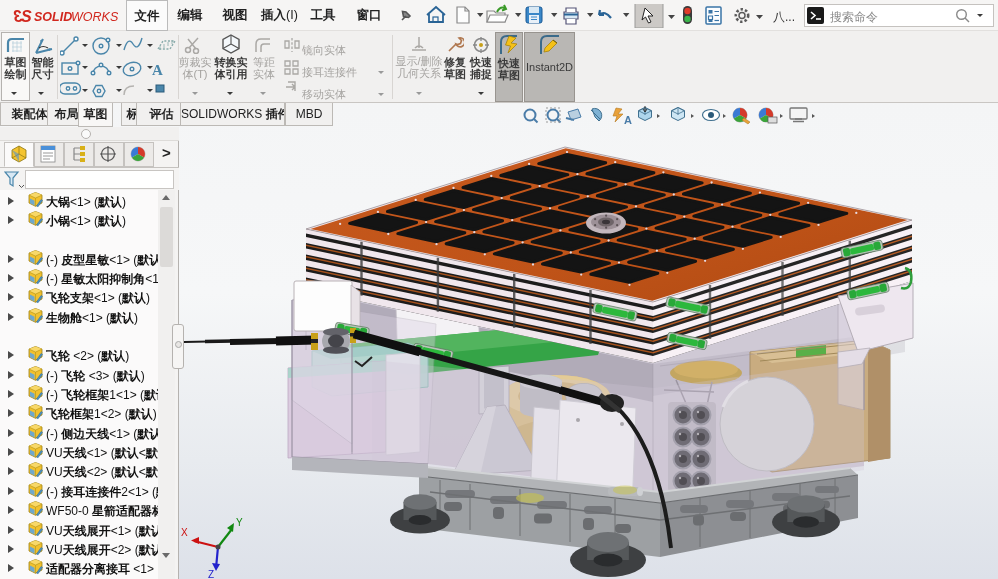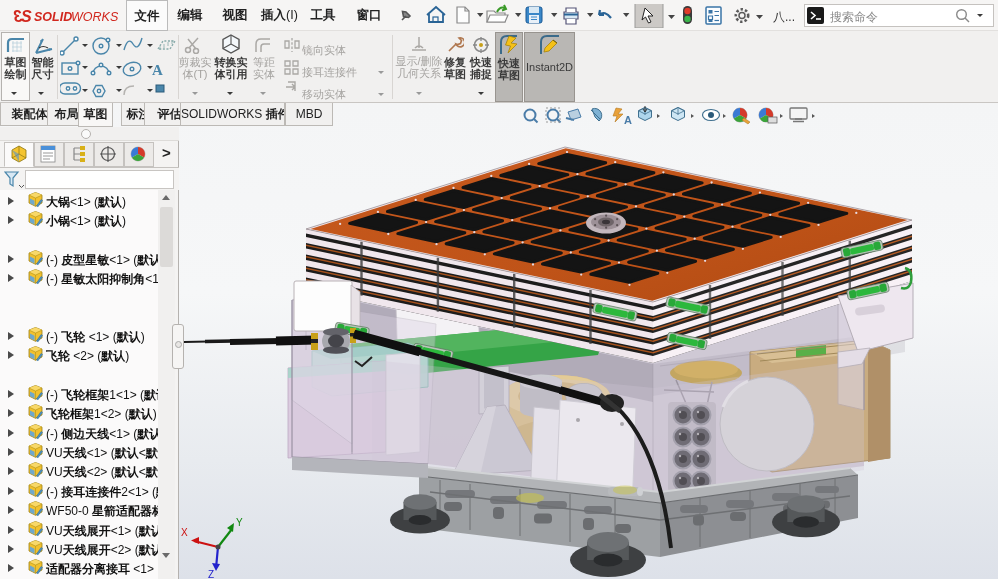--- a/index.html
+++ b/index.html
@@ -593,21 +593,21 @@
       <path d="M6 14 l8 -8 4 3 -8 8 -5 1z" fill="#f4c018" stroke="#a8840a" stroke-width="0.8"></path>
       <path d="M14 6 l4 3" stroke="#6a5a10" stroke-width="1"></path>
     </svg>
     <div class="rlabel" style="left:524px;top:31px;width:51px">Instant2D</div>
   </div>
 <div id="tabbar">
     <div class="tab" style="left:0px;width:59px"><b>装配体</b></div>
     <div class="tab" style="left:47px;width:39px"><b>布局</b></div>
     <div class="tab act" style="left:78px;width:35px"><b>草图</b></div>
     <div class="tab" style="left:121px;width:35px"><b>标注</b></div>
-    <div class="tab" style="left:144px;width:51px"><b>评估</b></div>
+    <div class="tab" style="left:136px;width:51px"><b>评估</b></div>
     <div class="tab" style="left:180px;width:105px">SOLIDWORKS <b>插件</b></div>
     <div class="tab" style="left:285px;width:48px">MBD</div>
   </div>
 <div id="panel">
     <div class="abs" style="left:0;top:0;width:179px;height:14px;background:#f1f0ef;border-bottom:1px solid #dddbd8"></div>
     <div class="abs" style="left:81px;top:2px;width:10px;height:10px;border:1px solid #b5b2af;border-radius:50%;background:#fafafa"></div>
     <div class="ptab act" style="left:4px"></div>
     <div class="ptab" style="left:34px"></div>
     <div class="ptab" style="left:64px"></div>
     <div class="ptab" style="left:94px"></div>
@@ -694,45 +694,71 @@
             <g transform="translate(2.5,0.5)">
 <path d="M7 0 L13.5 2.6 L13.5 10.5 L7 13.8 L0.5 10.5 L0.5 2.6 z" fill="#f2c12e" stroke="#9a7d14" stroke-width="0.8"></path>
 <path d="M7 0 L13.5 2.6 L7 5.6 L0.5 2.6 z" fill="#f8d869"></path>
 <path d="M7 5.6 L7 13.8 M7 5.6 L13.5 2.6 M7 5.6 L0.5 2.6" stroke="#b99a1c" stroke-width="0.7" fill="none"></path>
 <path d="M1.5 6 L6 8.2 L6 13 L1.5 10.8 z" fill="#6fa8cc"></path>
 <path d="M8 13.5 L12.5 7 L14 8 L9.5 14.3 z" fill="#4a90c4" stroke="#2a6a9a" stroke-width="0.5"></path>
 </g>
           </svg></span>
         <span class="ttext">(-) <b>星敏太阳抑制角</b>&lt;1&gt;</span>
       </div>
-      <div class="trow" style="top:137.0px">
-        <span class="texp"></span>
-        <span class="ticon"><svg width="19" height="17" viewBox="0 0 19 17">
-            <g transform="translate(2.5,0.5)">
-<path d="M7 0 L13.5 2.6 L13.5 10.5 L7 13.8 L0.5 10.5 L0.5 2.6 z" fill="#f2c12e" stroke="#9a7d14" stroke-width="0.8"></path>
-<path d="M7 0 L13.5 2.6 L7 5.6 L0.5 2.6 z" fill="#f8d869"></path>
-<path d="M7 5.6 L7 13.8 M7 5.6 L13.5 2.6 M7 5.6 L0.5 2.6" stroke="#b99a1c" stroke-width="0.7" fill="none"></path>
-<path d="M1.5 6 L6 8.2 L6 13 L1.5 10.8 z" fill="#6fa8cc"></path>
-<path d="M8 13.5 L12.5 7 L14 8 L9.5 14.3 z" fill="#4a90c4" stroke="#2a6a9a" stroke-width="0.5"></path>
-</g>
-          </svg></span>
-        <span class="ttext">(-) <b>飞轮</b> &lt;1&gt; (<b>默认</b>)</span>
+      <div class="trow" style="top:98.2px">
+        <span class="texp"></span>
+        <span class="ticon"><svg width="19" height="17" viewBox="0 0 19 17">
+            <g transform="translate(2.5,0.5)">
+<path d="M7 0 L13.5 2.6 L13.5 10.5 L7 13.8 L0.5 10.5 L0.5 2.6 z" fill="#f2c12e" stroke="#9a7d14" stroke-width="0.8"></path>
+<path d="M7 0 L13.5 2.6 L7 5.6 L0.5 2.6 z" fill="#f8d869"></path>
+<path d="M7 5.6 L7 13.8 M7 5.6 L13.5 2.6 M7 5.6 L0.5 2.6" stroke="#b99a1c" stroke-width="0.7" fill="none"></path>
+<path d="M1.5 6 L6 8.2 L6 13 L1.5 10.8 z" fill="#6fa8cc"></path>
+<path d="M8 13.5 L12.5 7 L14 8 L9.5 14.3 z" fill="#4a90c4" stroke="#2a6a9a" stroke-width="0.5"></path>
+</g>
+          </svg></span>
+        <span class="ttext"><b>飞轮支架</b>&lt;1&gt; (<b>默认</b>)</span>
+      </div>
+      <div class="trow" style="top:117.6px">
+        <span class="texp"></span>
+        <span class="ticon"><svg width="19" height="17" viewBox="0 0 19 17">
+            <g transform="translate(2.5,0.5)">
+<path d="M7 0 L13.5 2.6 L13.5 10.5 L7 13.8 L0.5 10.5 L0.5 2.6 z" fill="#f2c12e" stroke="#9a7d14" stroke-width="0.8"></path>
+<path d="M7 0 L13.5 2.6 L7 5.6 L0.5 2.6 z" fill="#f8d869"></path>
+<path d="M7 5.6 L7 13.8 M7 5.6 L13.5 2.6 M7 5.6 L0.5 2.6" stroke="#b99a1c" stroke-width="0.7" fill="none"></path>
+<path d="M1.5 6 L6 8.2 L6 13 L1.5 10.8 z" fill="#6fa8cc"></path>
+<path d="M8 13.5 L12.5 7 L14 8 L9.5 14.3 z" fill="#4a90c4" stroke="#2a6a9a" stroke-width="0.5"></path>
+</g>
+          </svg></span>
+        <span class="ttext"><b>生物舱</b>&lt;1&gt; (<b>默认</b>)</span>
       </div>
       <div class="trow" style="top:156.3px">
         <span class="texp"></span>
         <span class="ticon"><svg width="19" height="17" viewBox="0 0 19 17">
             <g transform="translate(2.5,0.5)">
 <path d="M7 0 L13.5 2.6 L13.5 10.5 L7 13.8 L0.5 10.5 L0.5 2.6 z" fill="#f2c12e" stroke="#9a7d14" stroke-width="0.8"></path>
 <path d="M7 0 L13.5 2.6 L7 5.6 L0.5 2.6 z" fill="#f8d869"></path>
 <path d="M7 5.6 L7 13.8 M7 5.6 L13.5 2.6 M7 5.6 L0.5 2.6" stroke="#b99a1c" stroke-width="0.7" fill="none"></path>
 <path d="M1.5 6 L6 8.2 L6 13 L1.5 10.8 z" fill="#6fa8cc"></path>
 <path d="M8 13.5 L12.5 7 L14 8 L9.5 14.3 z" fill="#4a90c4" stroke="#2a6a9a" stroke-width="0.5"></path>
 </g>
           </svg></span>
         <span class="ttext"><b>飞轮</b> &lt;2&gt; (<b>默认</b>)</span>
+      </div>
+      <div class="trow" style="top:175.7px">
+        <span class="texp"></span>
+        <span class="ticon"><svg width="19" height="17" viewBox="0 0 19 17">
+            <g transform="translate(2.5,0.5)">
+<path d="M7 0 L13.5 2.6 L13.5 10.5 L7 13.8 L0.5 10.5 L0.5 2.6 z" fill="#f2c12e" stroke="#9a7d14" stroke-width="0.8"></path>
+<path d="M7 0 L13.5 2.6 L7 5.6 L0.5 2.6 z" fill="#f8d869"></path>
+<path d="M7 5.6 L7 13.8 M7 5.6 L13.5 2.6 M7 5.6 L0.5 2.6" stroke="#b99a1c" stroke-width="0.7" fill="none"></path>
+<path d="M1.5 6 L6 8.2 L6 13 L1.5 10.8 z" fill="#6fa8cc"></path>
+<path d="M8 13.5 L12.5 7 L14 8 L9.5 14.3 z" fill="#4a90c4" stroke="#2a6a9a" stroke-width="0.5"></path>
+</g>
+          </svg></span>
+        <span class="ttext">(-) <b>飞轮</b> &lt;3&gt; (<b>默认</b>)</span>
       </div>
       <div class="trow" style="top:195.0px">
         <span class="texp"></span>
         <span class="ticon"><svg width="19" height="17" viewBox="0 0 19 17">
             <g transform="translate(2.5,0.5)">
 <path d="M7 0 L13.5 2.6 L13.5 10.5 L7 13.8 L0.5 10.5 L0.5 2.6 z" fill="#f2c12e" stroke="#9a7d14" stroke-width="0.8"></path>
 <path d="M7 0 L13.5 2.6 L7 5.6 L0.5 2.6 z" fill="#f8d869"></path>
 <path d="M7 5.6 L7 13.8 M7 5.6 L13.5 2.6 M7 5.6 L0.5 2.6" stroke="#b99a1c" stroke-width="0.7" fill="none"></path>
 <path d="M1.5 6 L6 8.2 L6 13 L1.5 10.8 z" fill="#6fa8cc"></path>
 <path d="M8 13.5 L12.5 7 L14 8 L9.5 14.3 z" fill="#4a90c4" stroke="#2a6a9a" stroke-width="0.5"></path>

